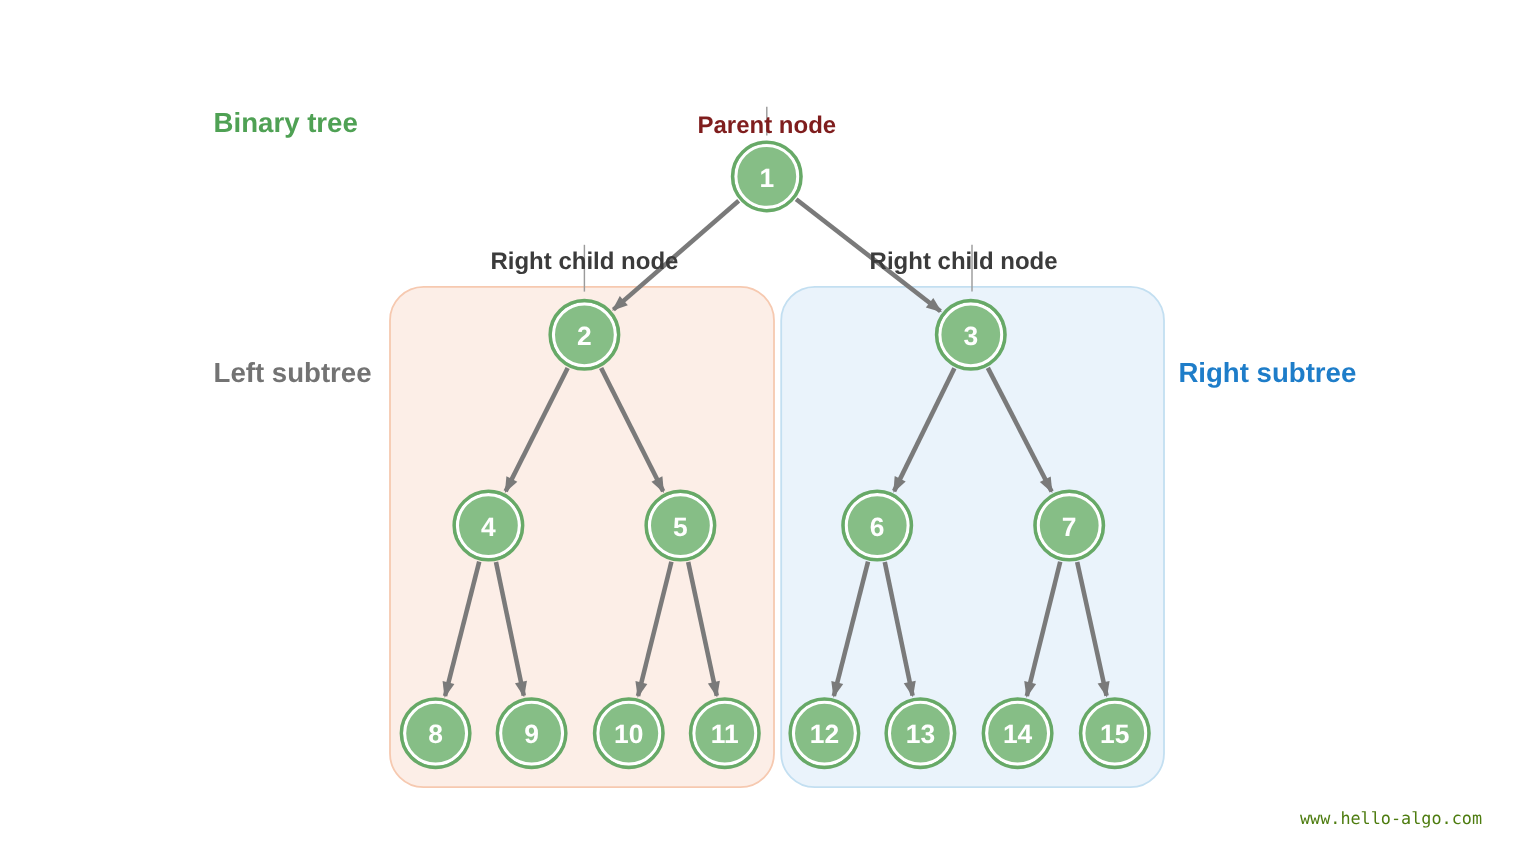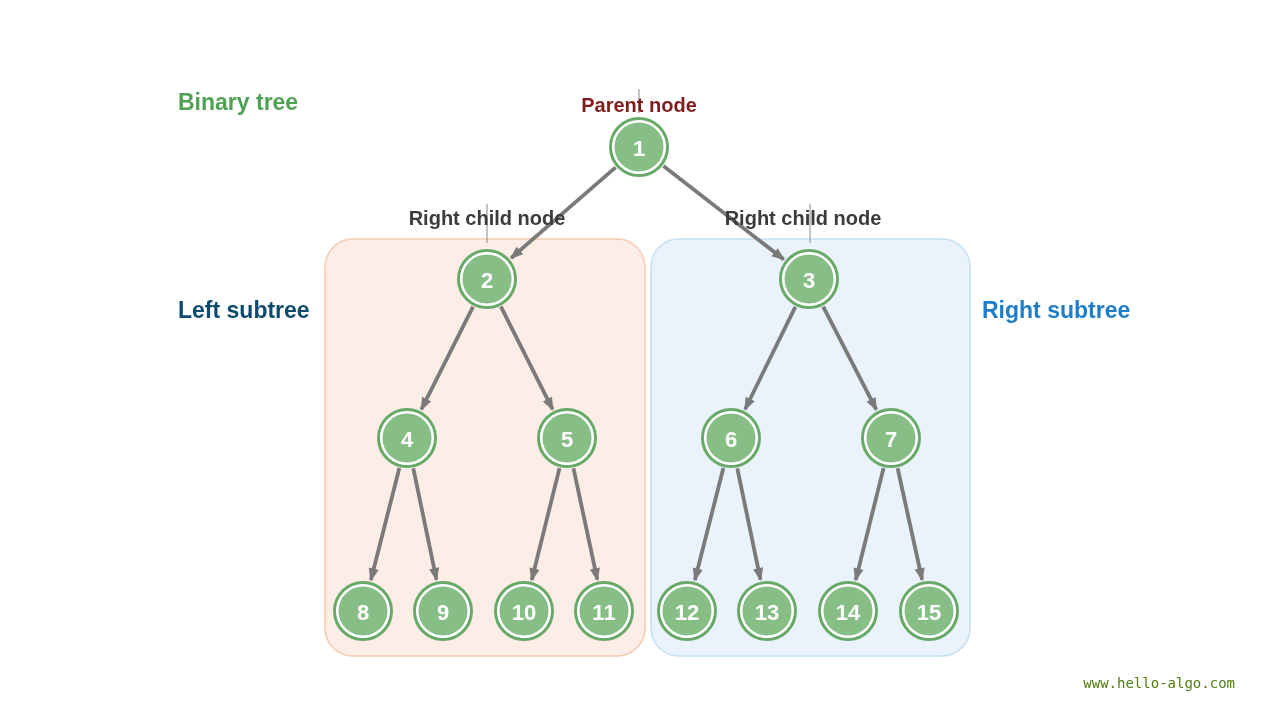--- a/index.html
+++ b/index.html
@@ -145,19 +145,19 @@
     </svg>
 
   <div class="label title" style="color: rgb(79, 161, 84);">Binary tree</div>
 
   <div class="label annot parent" style="color: #7f1d1d;">Parent node</div>
 
   <div class="label annot leftchild" style="color: rgb(59, 59, 59);">Right child node</div>
 
   <div class="label annot rightchild" style="color: rgb(59, 59, 59); text-align: center;">Right child node</div>
 
-  <div class="label subtree leftsub" style="color: #0c4a6e;">Left subtree</div>
+  <div class="label subtree leftsub" style="color: #737373;">Left subtree</div>
 
   <div class="label subtree rightsub" style="color: rgb(30, 125, 201);">Right subtree</div>
 
   <div class="watermark" style="color: #4d7c0f;">www.hello-algo.com</div>
 
 </div>
 
 </body></html>

